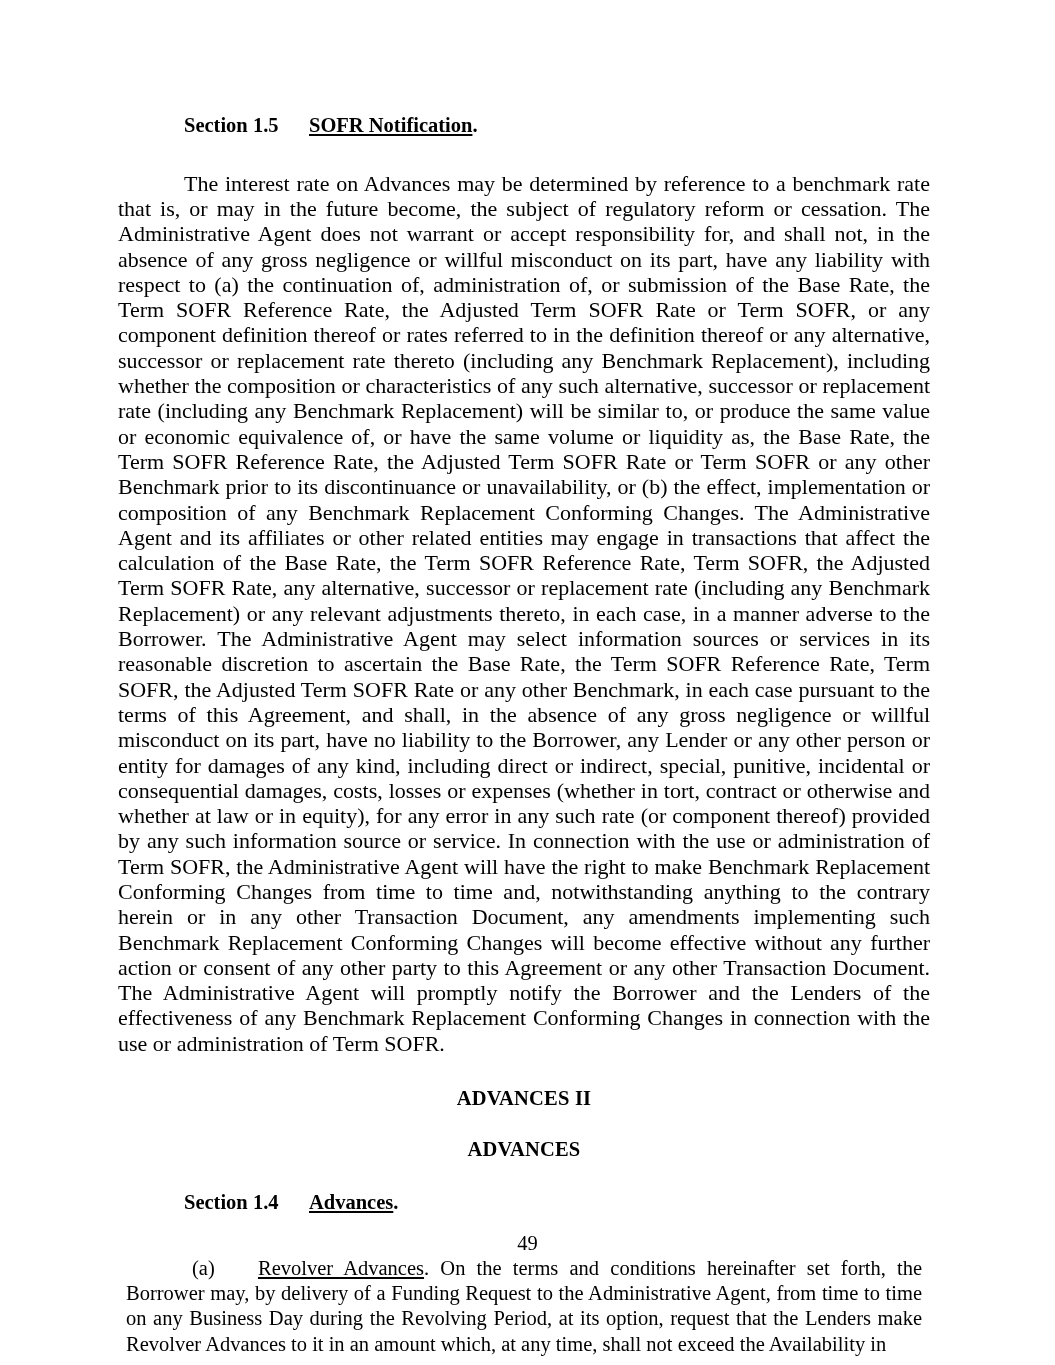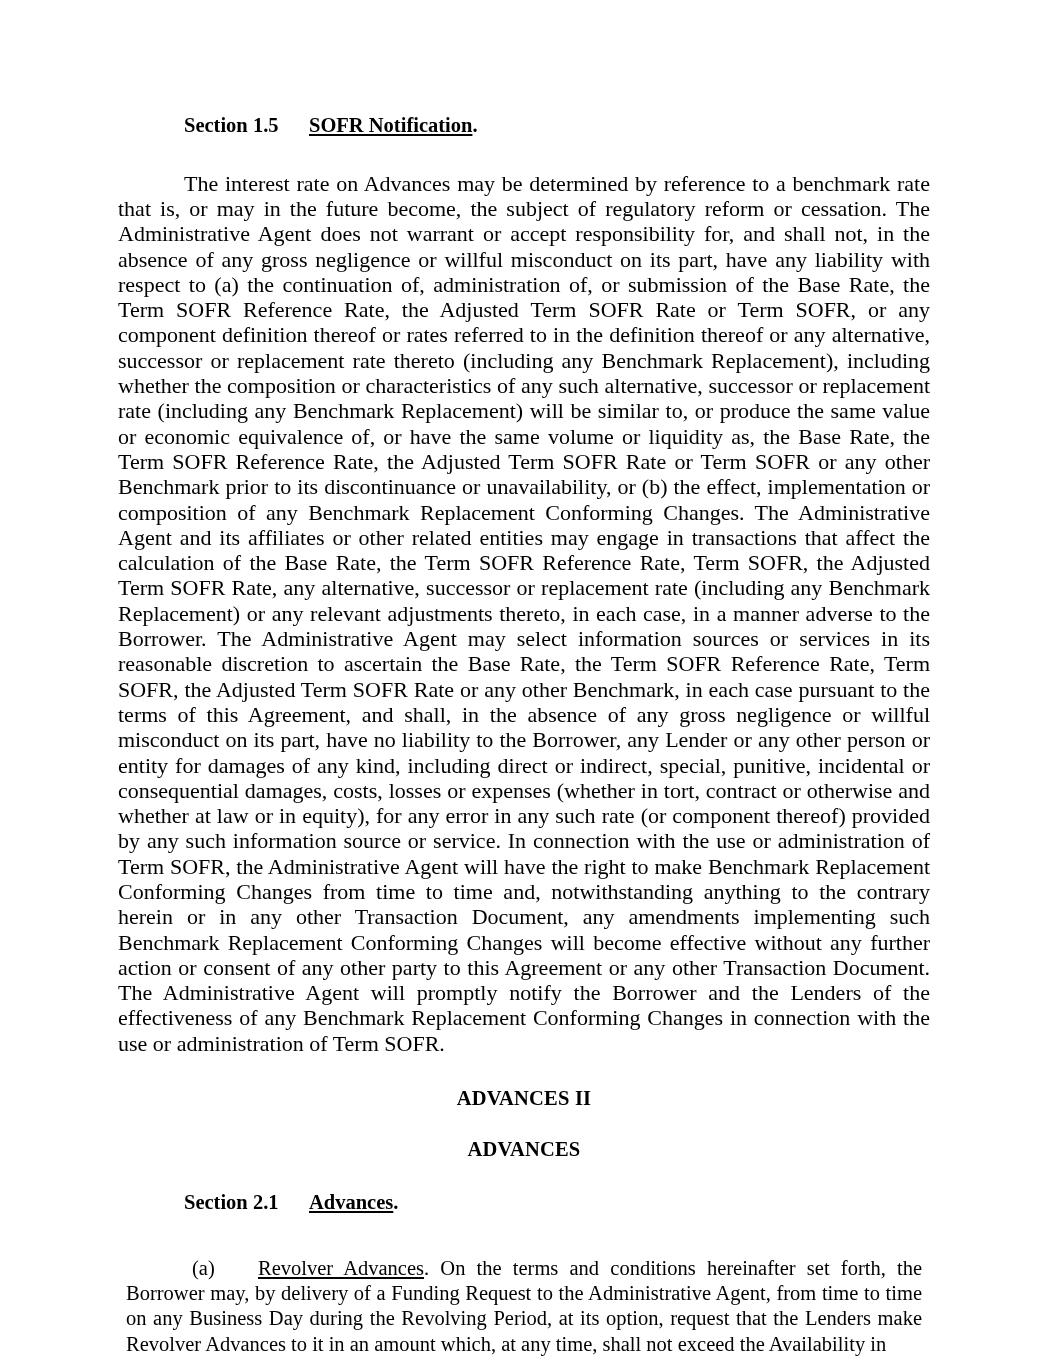--- a/index.html
+++ b/index.html
@@ -101,22 +101,23 @@
 
     <p class="center-head">ADVANCES II</p>
 
     <div class="gap-med"></div>
 
     <p class="center-head">ADVANCES</p>
 
     <div class="gap-med"></div>
 
     <div class="section-heading">
-      <span class="sec-num">Section 2.1</span><span class="sec-title">Advances</span><span>.</span>
+      <span class="sec-num">Section 1.4</span><span class="sec-title">Advances</span><span>.</span>
     </div>
 
     <div class="gap-large"></div>
 
     <p class="sub-par"><span class="lbl">(a)</span><span class="u">Revolver Advances</span><span>.   On the terms and conditions hereinafter set forth, the Borrower may, by delivery of a Funding Request to the Administrative Agent, from time to time on any Business Day during the Revolving Period, at its option, request that the Lenders make Revolver Advances to it in an amount which, at any time, shall not exceed the Availability in</span></p>
 
   </div>
 
+  <div class="page-number">49</div>
 </div>
 
 </body></html>

